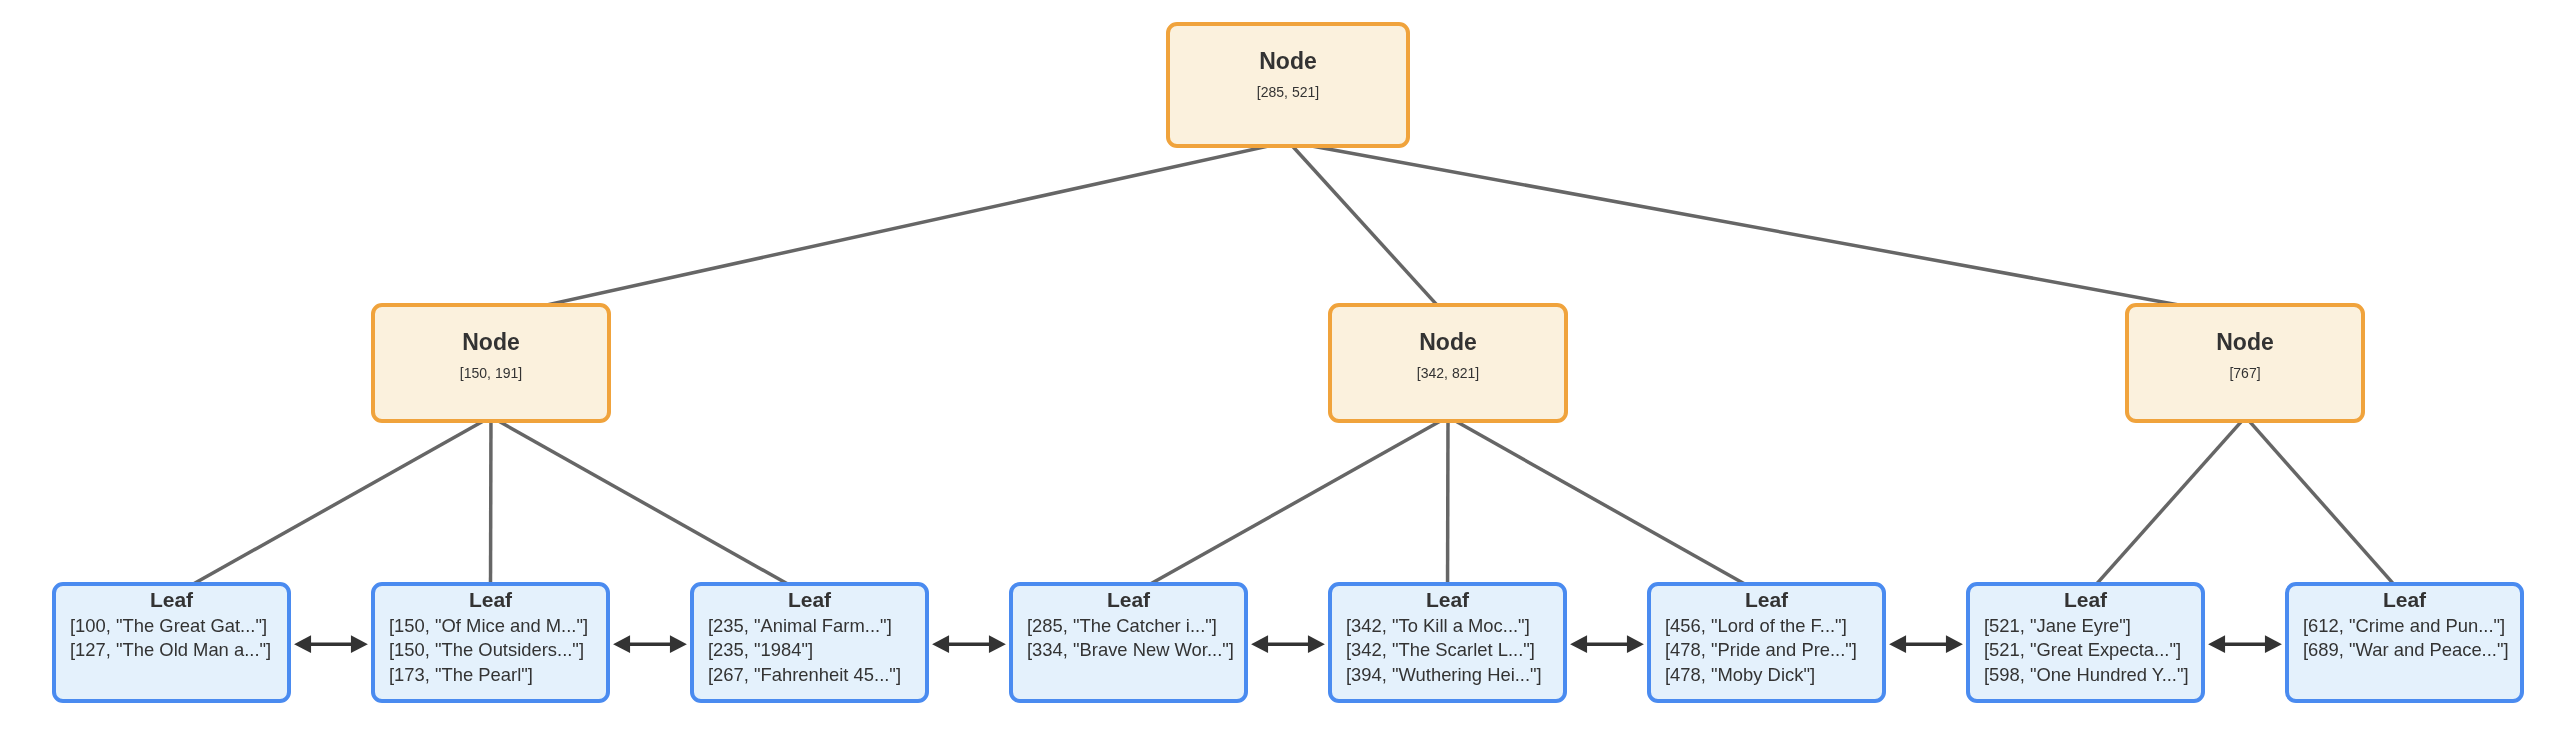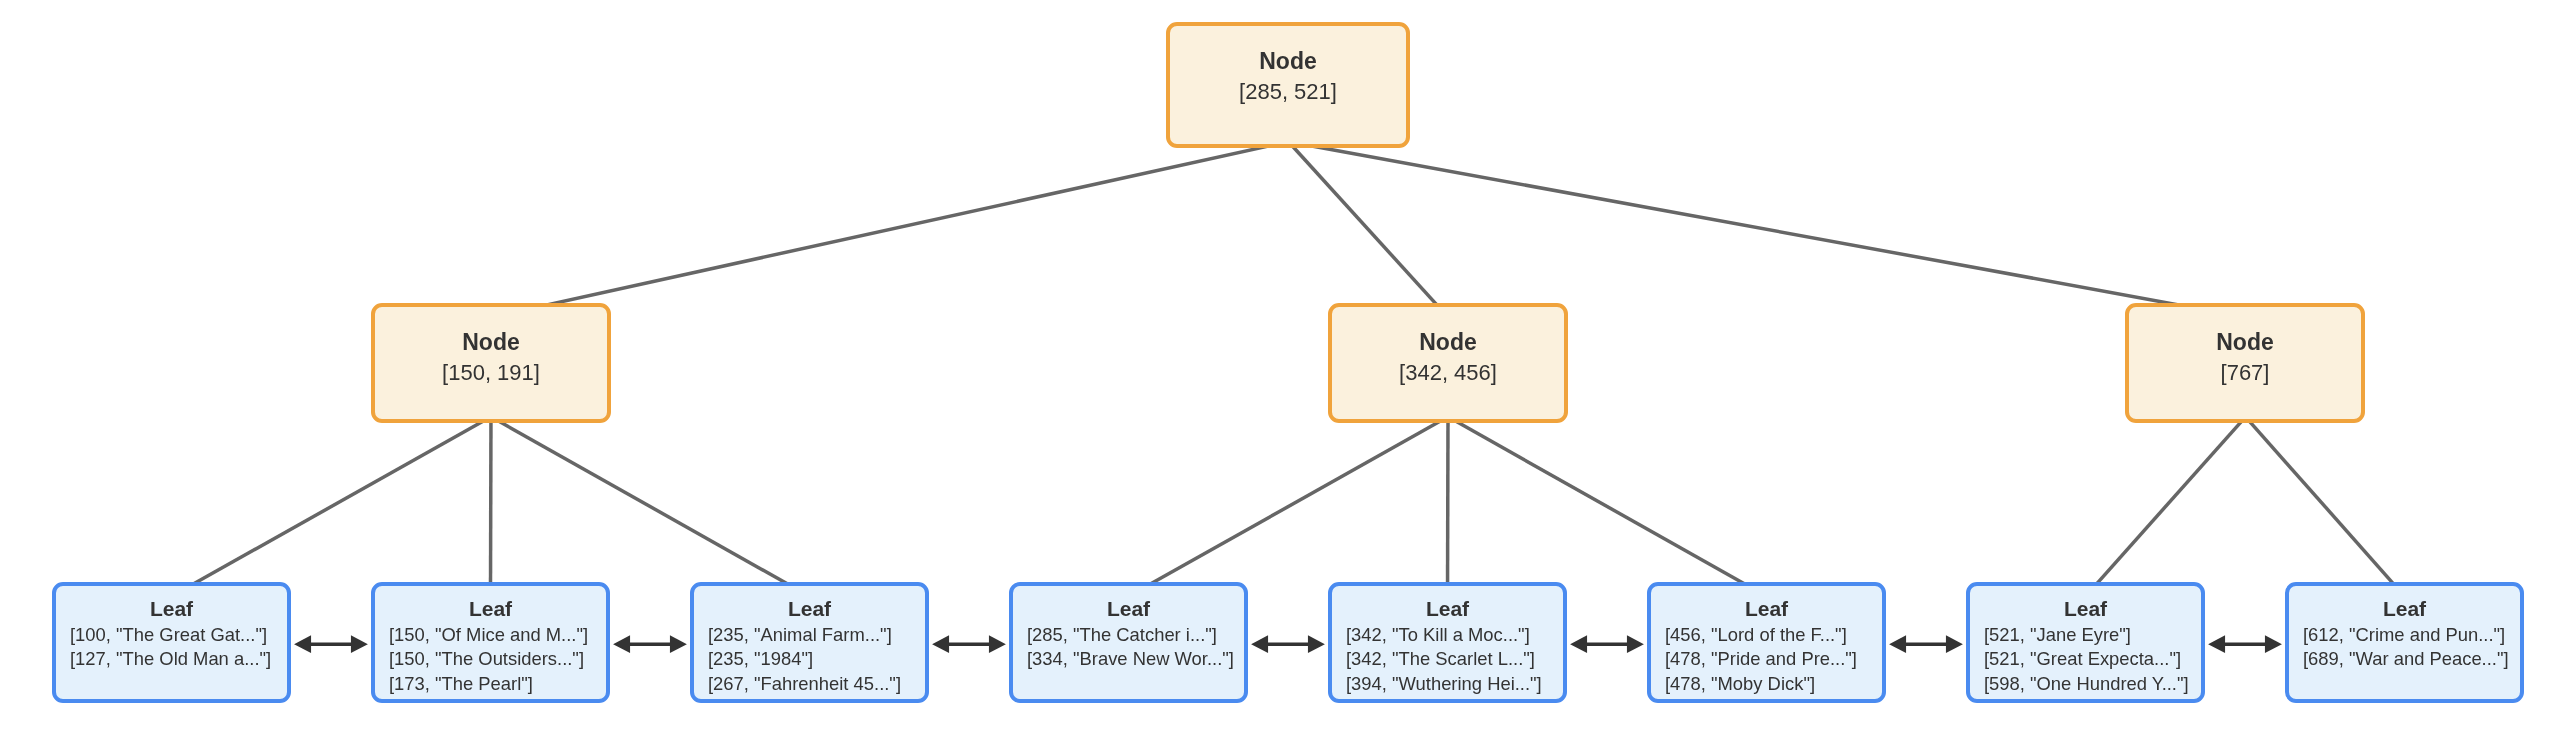--- a/index.html
+++ b/index.html
@@ -35,28 +35,27 @@
   }
   .tree-node .box-title {
     display: block;
     font-weight: bold;
     font-size: 23px;
     line-height: 30px;
     color: var(--text-color);
   }
   .tree-node .box-keys {
     display: block;
-    font-size: 22px;
+    font-size: 14px;
     line-height: 32px;
     color: var(--text-color);
   }
   .leaf-node {
     background: var(--leaf-fill);
     border: 4px solid var(--leaf-border);
-    padding-top: 9px;
   }
   .leaf-node .box-title {
     display: block;
     font-weight: bold;
     font-size: 21px;
     line-height: 28px;
     color: var(--text-color);
   }
   .leaf-entries {
     text-align: left;
@@ -110,21 +109,21 @@
 <div class="box tree-node" style="left: 1166px; top: 22px; width: 244px; height: 126px;">
     <span class="box-title">Node</span>
     <span class="box-keys">[285, 521]</span>
   </div>
     <div class="box tree-node" style="left: 371px; top: 303px; width: 240px; height: 120px;">
     <span class="box-title">Node</span>
     <span class="box-keys">[150, 191]</span>
   </div>
     <div class="box tree-node" style="left: 1328px; top: 303px; width: 240px; height: 120px;">
     <span class="box-title">Node</span>
-    <span class="box-keys">[342, 456]</span>
+    <span class="box-keys">[342, 821]</span>
   </div>
     <div class="box tree-node" style="left: 2125px; top: 303px; width: 240px; height: 120px;">
     <span class="box-title">Node</span>
     <span class="box-keys">[767]</span>
   </div>
     <div class="box leaf-node" style="left: 52px; top: 582px; width: 239px; height: 121px;">
     <span class="box-title">Leaf</span>
     <div class="leaf-entries">
         <div class="leaf-entry">[100, "The Great Gat..."]</div>
         <div class="leaf-entry">[127, "The Old Man a..."]</div>

